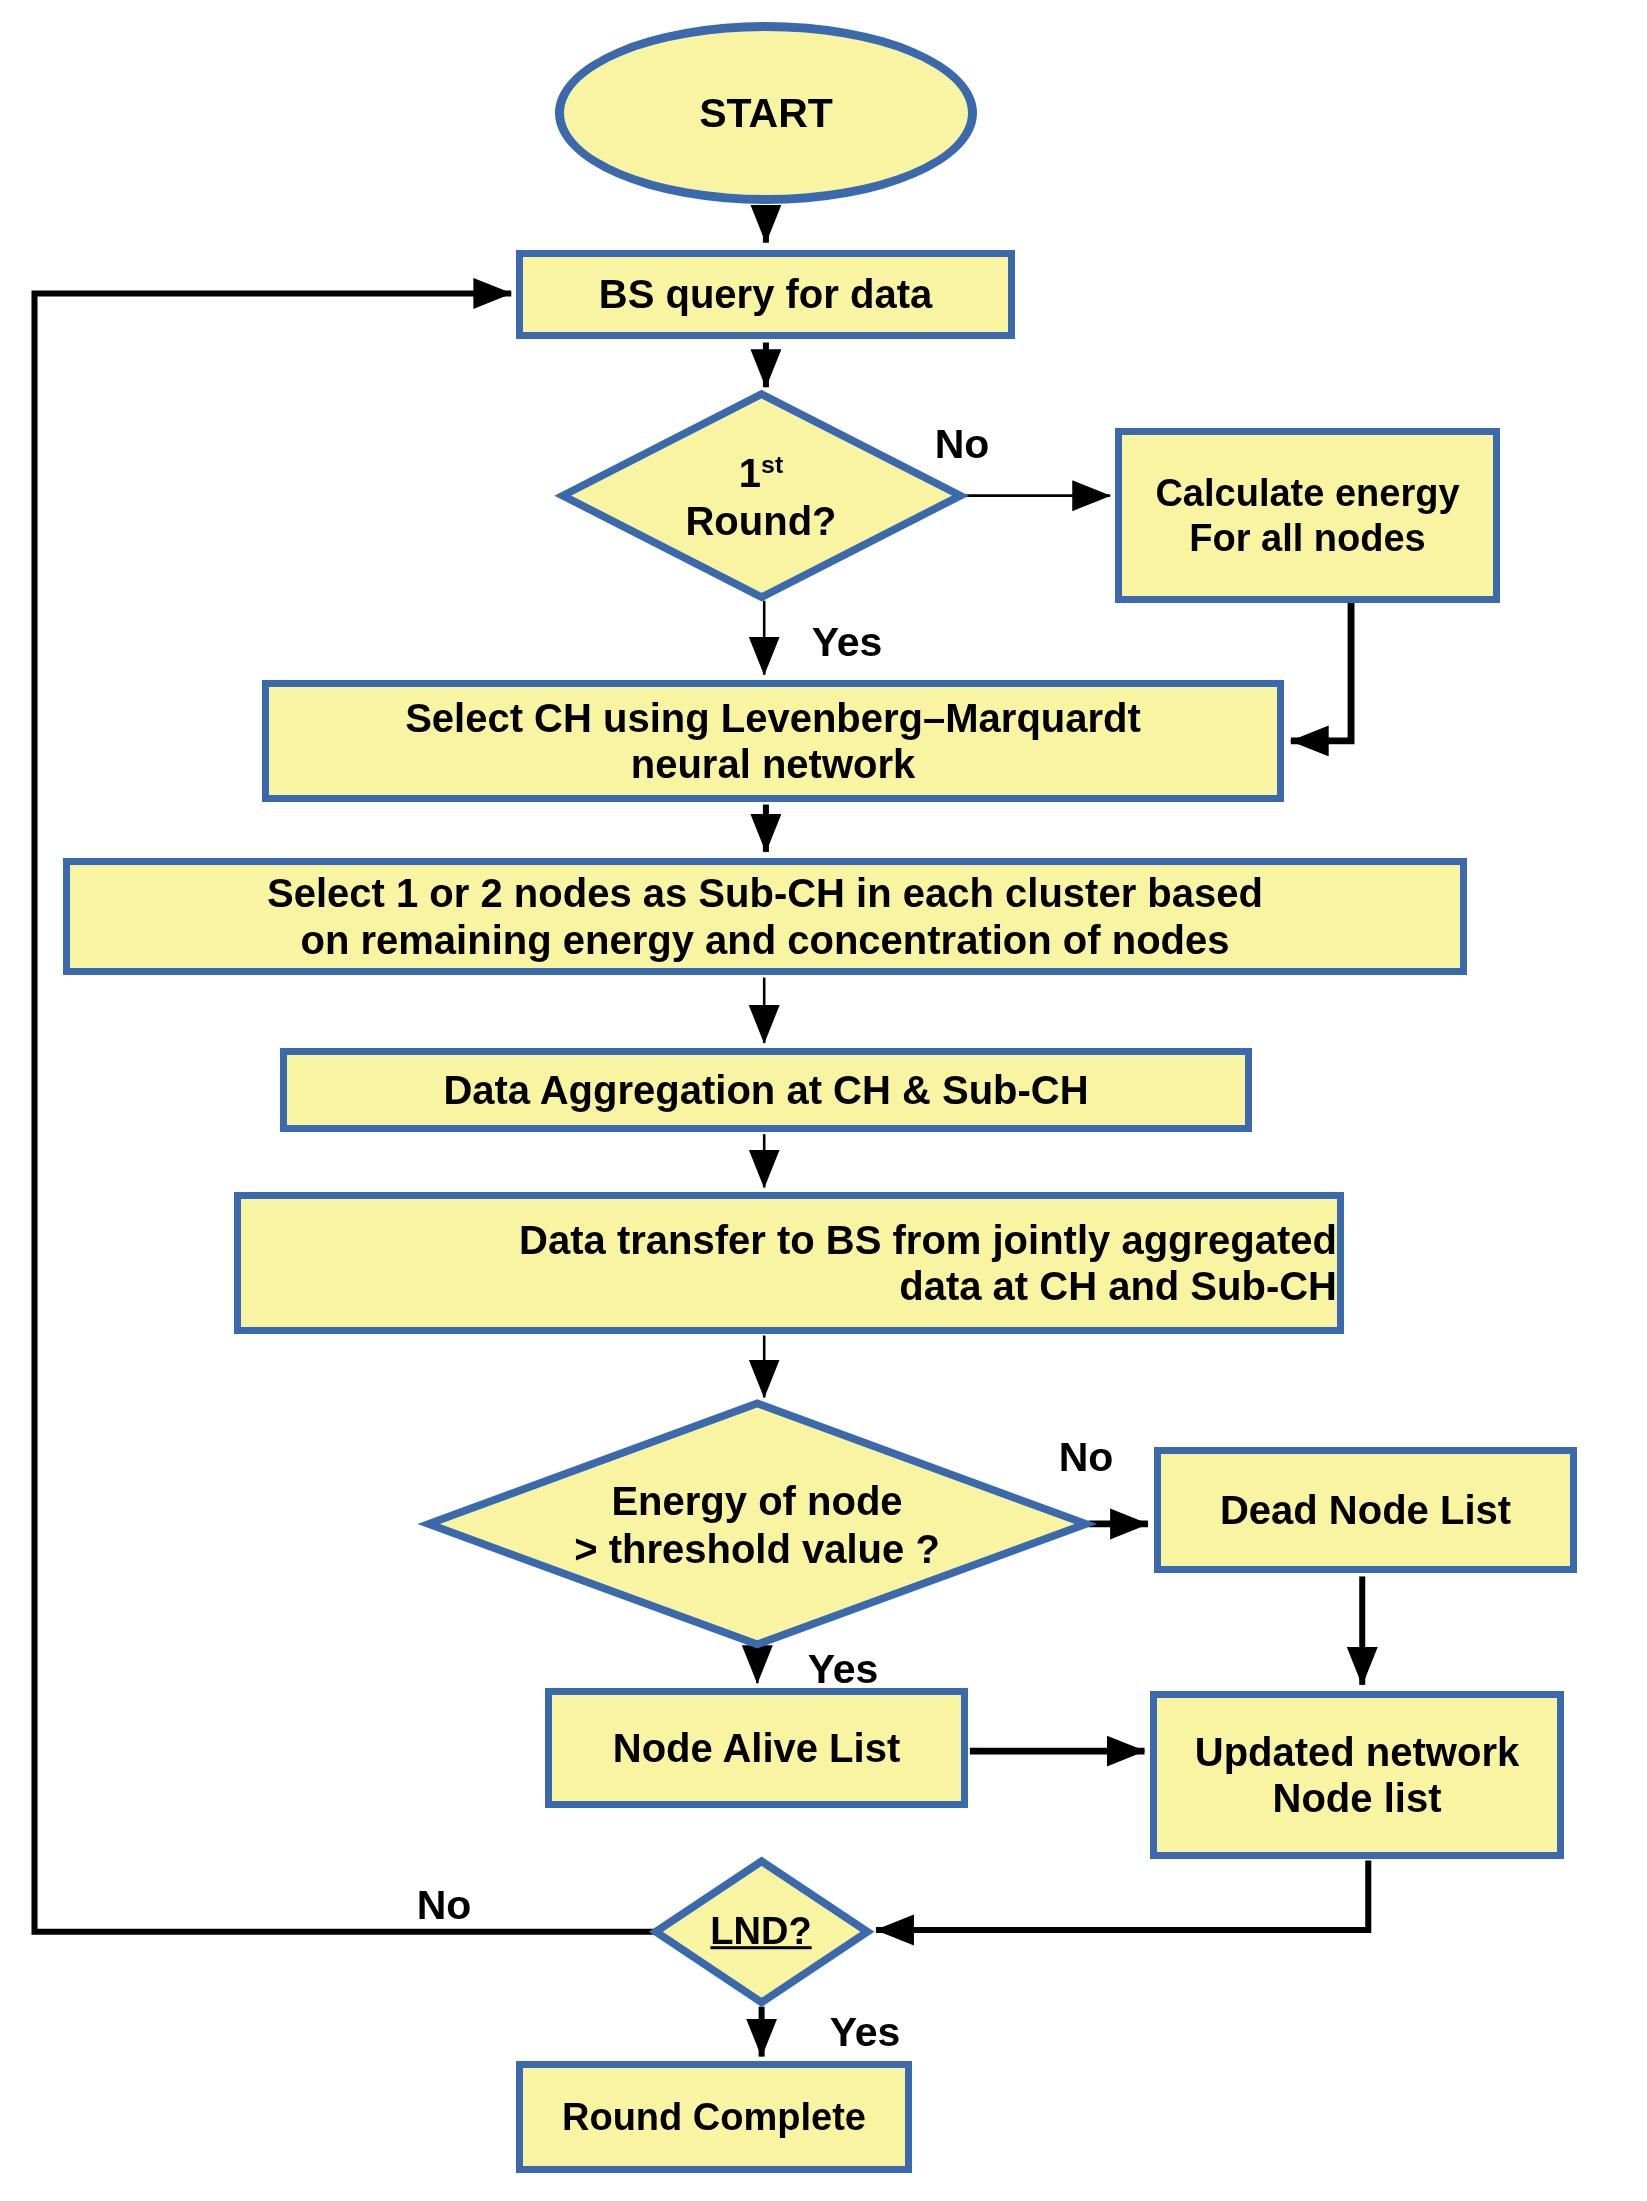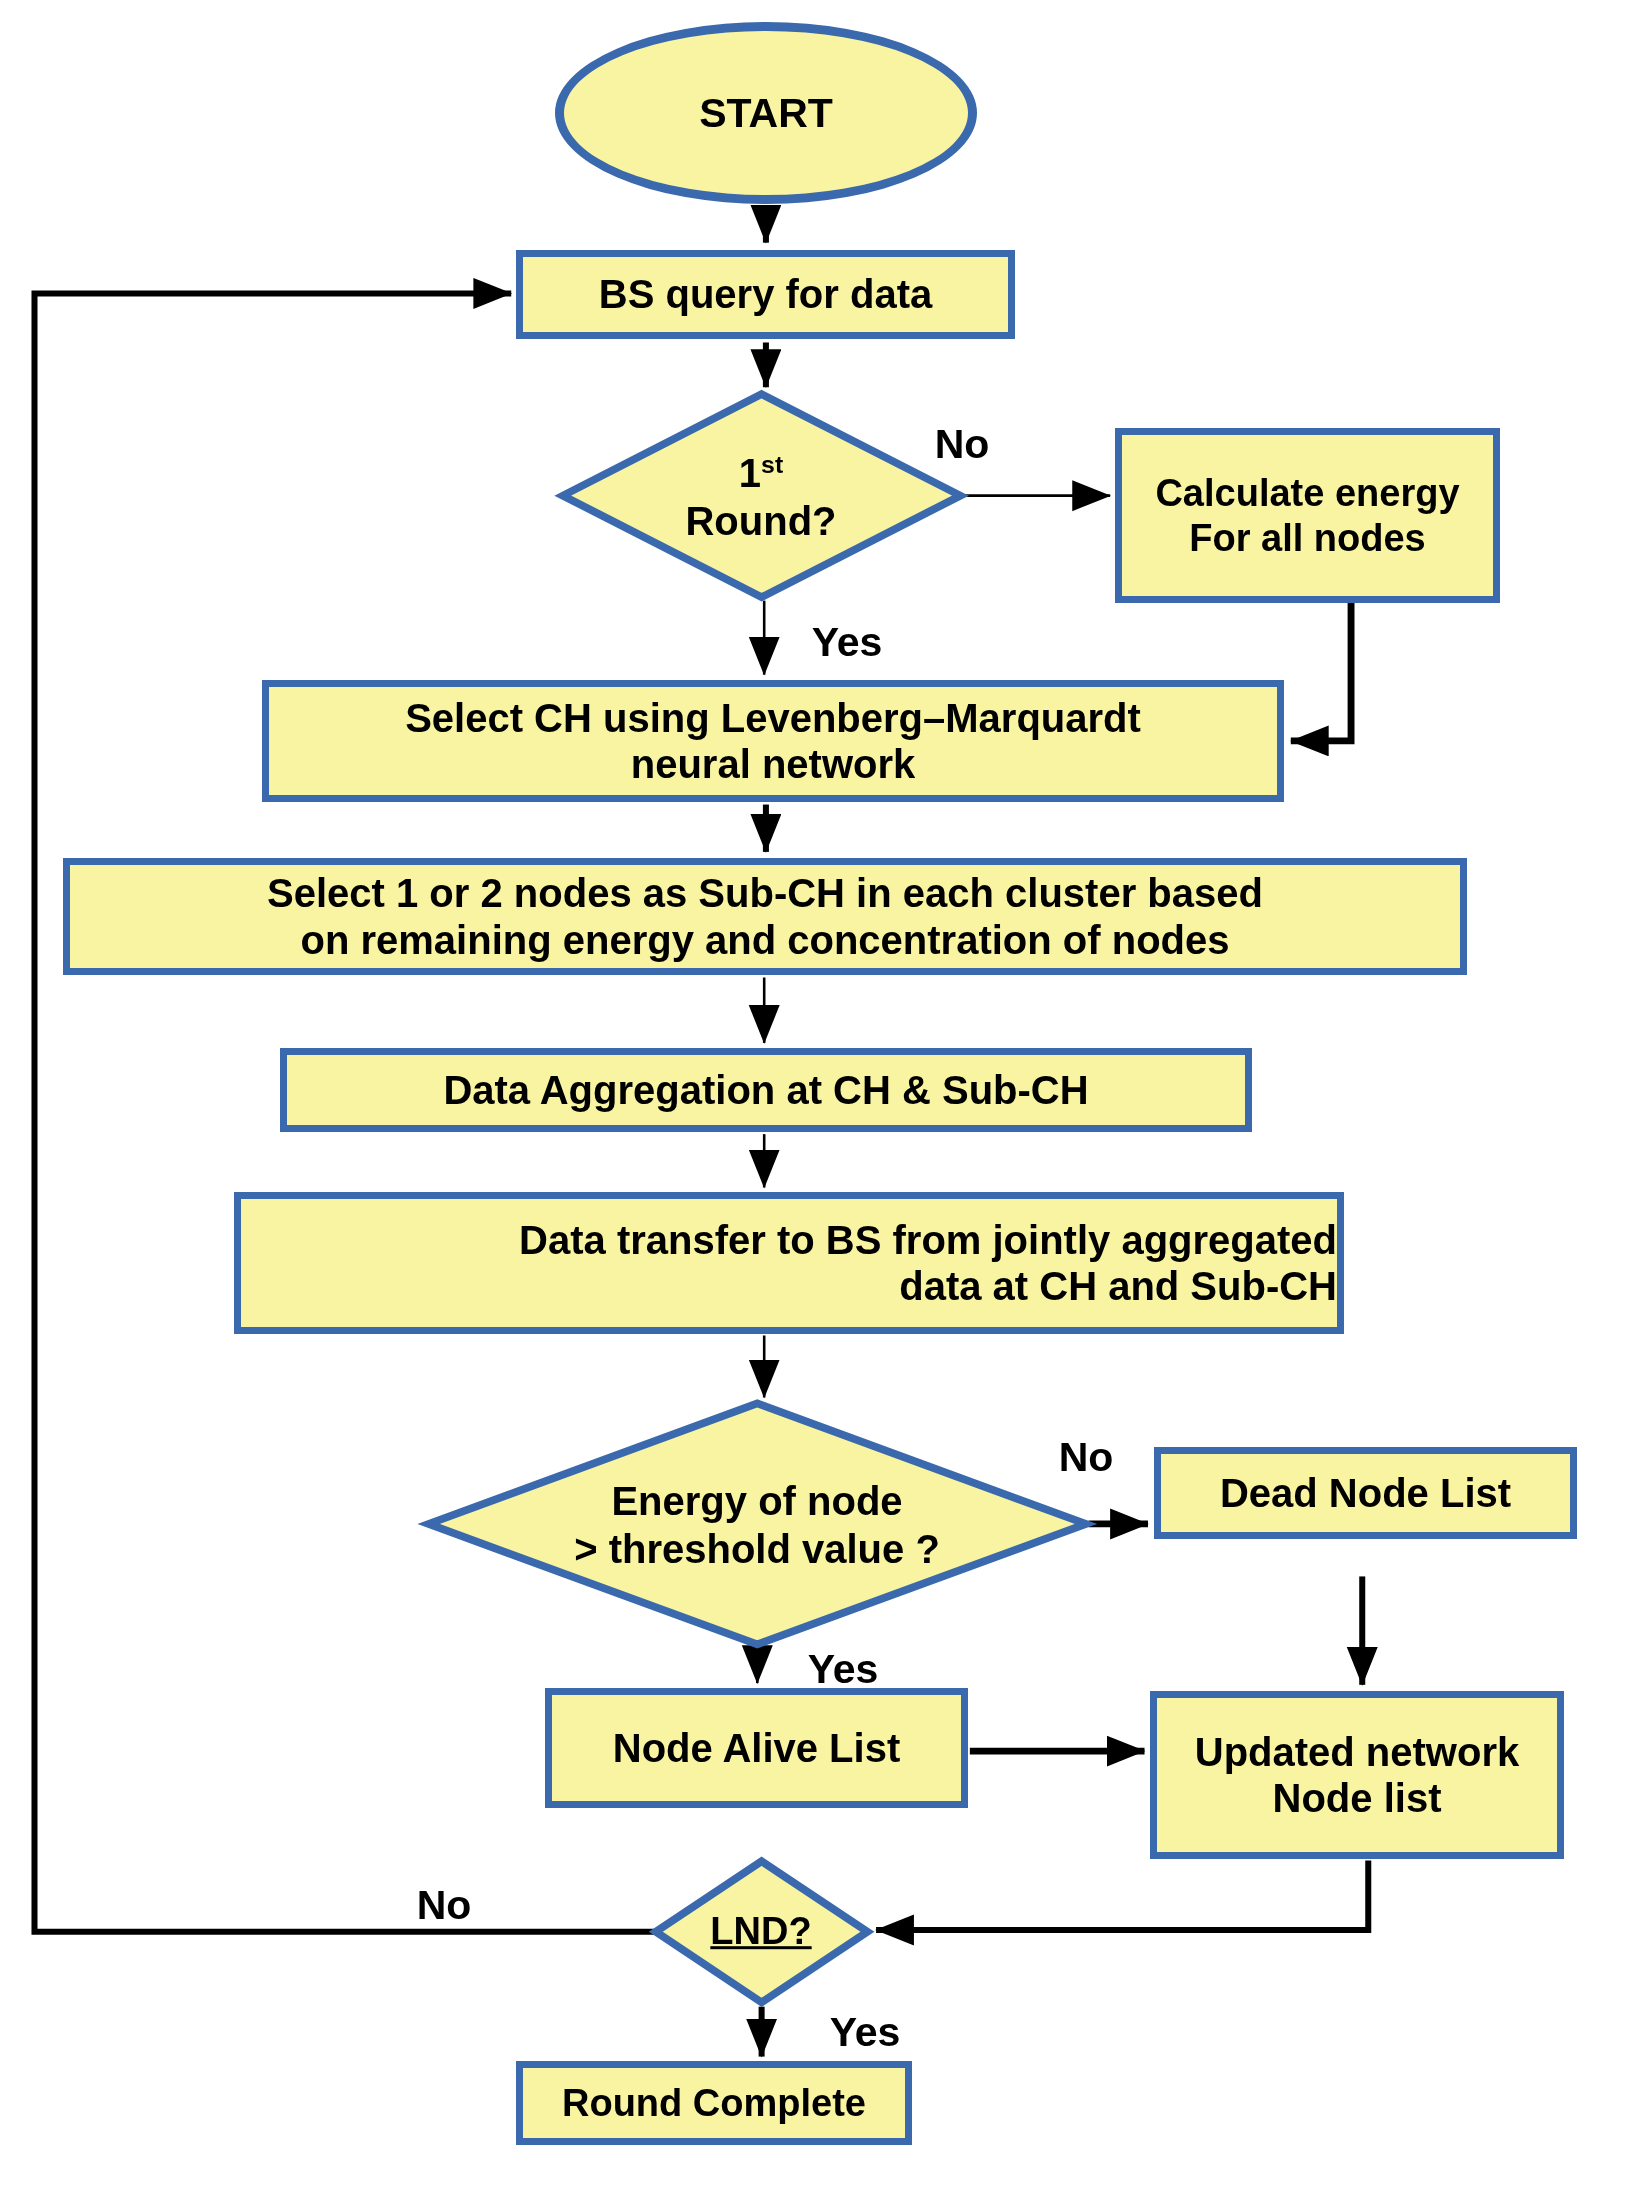--- a/index.html
+++ b/index.html
@@ -102,34 +102,34 @@
 
   <div class="node f46" style="left:280px;top:1048px;width:972px;height:84px;">
     <div>Data Aggregation at CH &amp; Sub-CH</div>
   </div>
 
   <div class="node f47" style="left:234px;top:1192px;width:1110px;height:142px;align-items:flex-end;">
     <div>Data transfer to BS from jointly aggregated</div>
     <div>data at CH and Sub-CH</div>
   </div>
 
-  <div class="node f46" style="left:1154px;top:1447px;width:423px;height:92px;">
+  <div class="node f46" style="left:1154px;top:1447px;width:423px;height:126px;">
     <div>Dead Node List</div>
   </div>
 
   <div class="node f46" style="left:545px;top:1688px;width:423px;height:120px;">
     <div>Node Alive List</div>
   </div>
 
   <div class="node f46" style="left:1150px;top:1691px;width:414px;height:168px;">
     <div>Updated network</div>
     <div>Node list</div>
   </div>
 
-  <div class="node f44" style="left:516px;top:2061px;width:396px;height:84px;">
+  <div class="node f44" style="left:516px;top:2061px;width:396px;height:112px;">
     <div>Round Complete</div>
   </div>
 
   <div class="center-label f46" style="left:761px;top:497px;">
     <div><span>1</span><sup>st</sup></div>
     <div>Round?</div>
   </div>
 
   <div class="center-label f46" style="left:757px;top:1525px;">
     <div>Energy of node</div>

